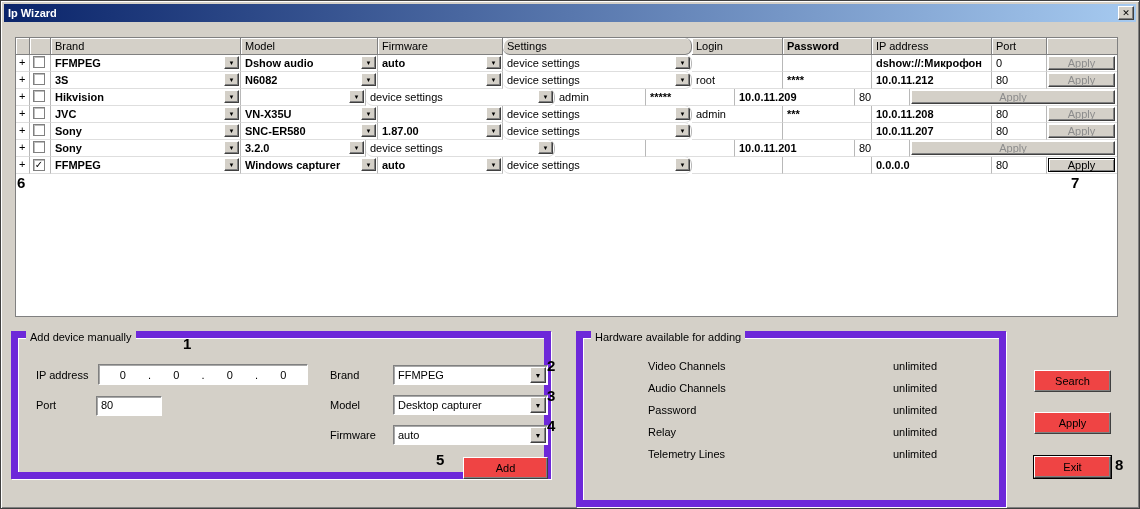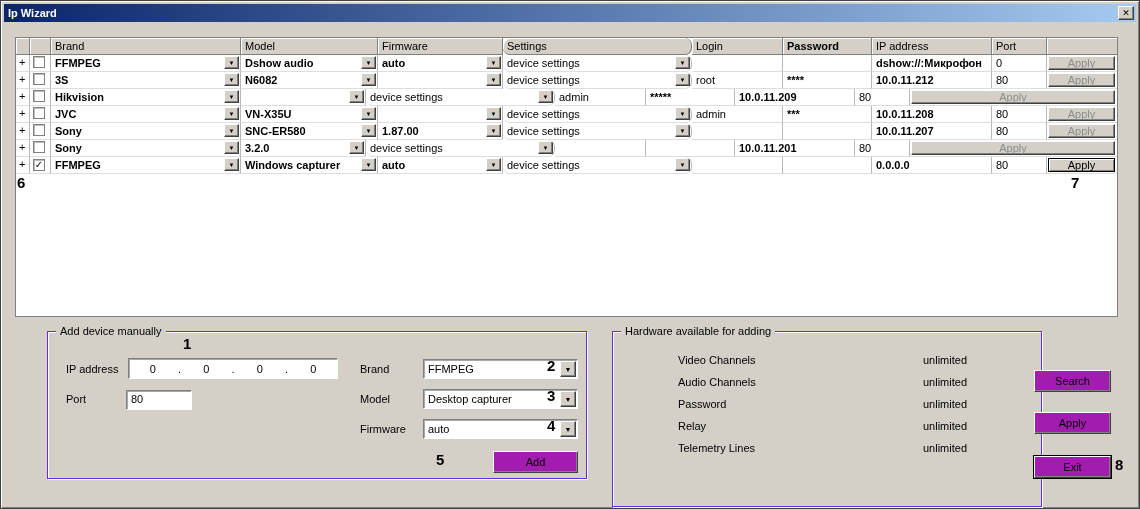--- a/index.html
+++ b/index.html
@@ -71,23 +71,22 @@
     display:block; width:calc(100% - 3px); height:14px; margin:1px 1px 0 1px;
     background:#d4d0c8; border:1px solid; border-color:#fff #404040 #404040 #fff;
     box-shadow: inset -1px -1px 0 #808080;
     font-family:"Liberation Sans",sans-serif; font-size:11px; line-height:11px;
     padding:0; cursor:default;
   }
   .apply-btn.disabled { color:#8c8c8c; }
   .apply-btn.focused  { color:#000; border-color:#000; box-shadow: inset 1px 1px 0 #fff, inset -1px -1px 0 #808080; }
   
   .groupbox {
-    position:absolute; border:1px solid #6d28d9;
+    position:absolute; border:7px solid #6d28d9;
     box-shadow: inset 1px 1px 0 #fff, 1px 1px 0 #fff;
-    margin-left: 36px;
   }
   .groupbox .legend {
     position:absolute; top:-7px; left:8px; background:#d4d0c8; padding:0 4px;
   }
   .g-add { left:10px; top:330px; width:540px; height:148px; }
   .g-hw  { left:575px; top:330px; width:430px; height:176px; }
   .lbl { position:absolute; white-space:nowrap; }
   .sunken {
     background:#fff; border:1px solid; border-color:#808080 #fff #fff #808080;
     box-shadow: inset 1px 1px 0 #a8a8a8;
@@ -103,21 +102,21 @@
     padding:2px 0 0 4px;
   }
   .addcombo {
     position:absolute; width:155px; height:20px; background:#fff;
     border:1px solid; border-color:#808080 #fff #fff #808080;
     box-shadow: inset 1px 1px 0 #a8a8a8;
     padding:3px 20px 0 4px; white-space:nowrap; overflow:hidden;
   }
   .addcombo .combo-btn { top:1px; bottom:1px; height:16px; width:16px; font-size:7px; }
   .push-btn {
-    position:absolute; background:#a21caf;
+    position:absolute; background:#ef4444;
     border:1px solid; border-color:#fff #404040 #404040 #fff;
     box-shadow: inset -1px -1px 0 #808080;
     font-family:"Liberation Sans",sans-serif; font-size:11px; text-align:center;
     padding:0; cursor:default;
   }
   .push-btn.default { outline:1px solid #000; }
   .hw-row { position:absolute; left:0; width:100%; height:22px; }
   .hw-row .hw-label { position:absolute; left:65px; top:4px; }
   .hw-row .hw-value { position:absolute; left:310px; top:4px; }
   

